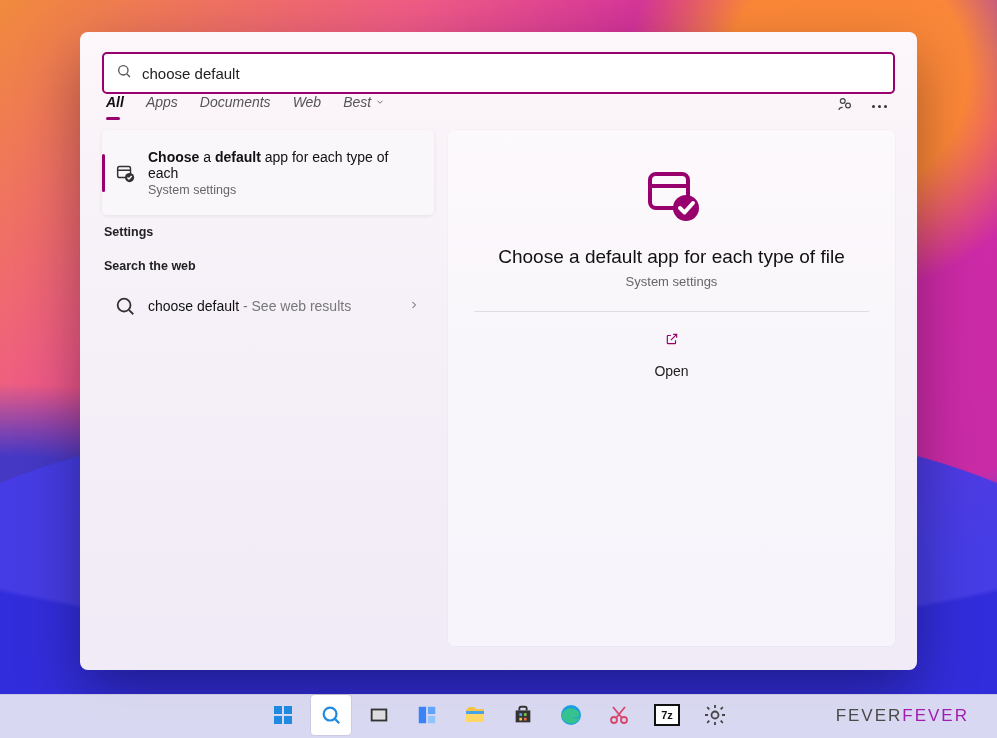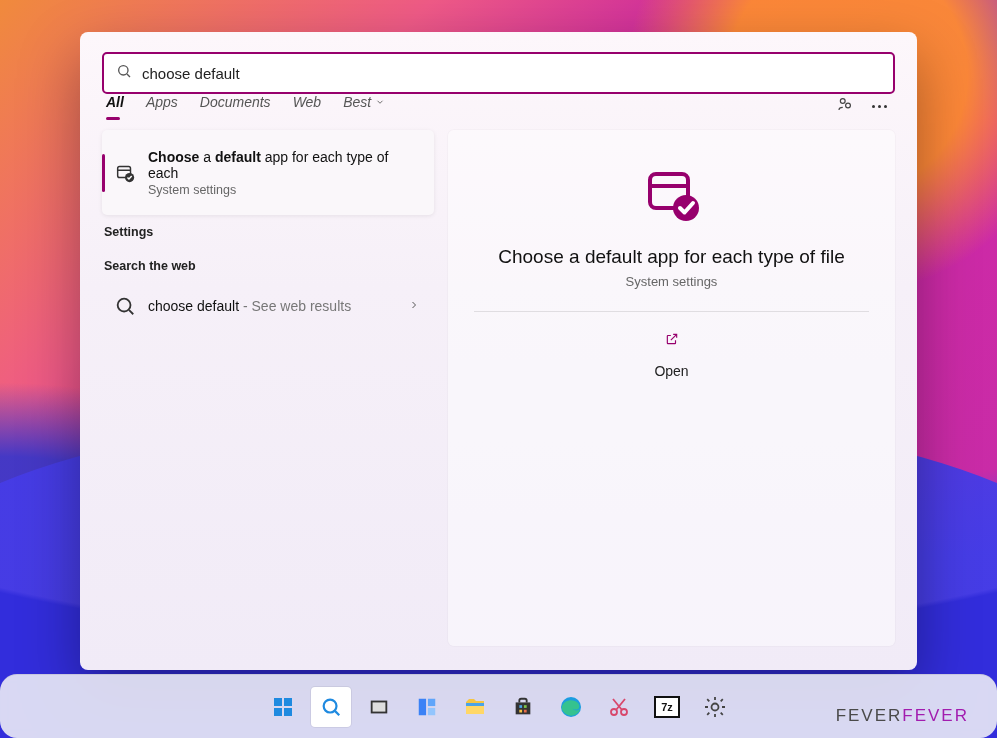--- a/index.html
+++ b/index.html
@@ -66,25 +66,24 @@
     box-shadow:0 0 0 1px rgba(0,0,0,.02);
   }
   .bigicon { width:64px; height:64px; margin-top:6px; margin-bottom:18px;}
   .preview-title { font-size:19px; color:#111; text-align:center; }
   .preview-sub { font-size:13px; color:#666; margin-top:6px; }
   .preview-divider { width:100%; height:1px; background:rgba(0,0,0,.1); margin:22px 0 16px; }
   .preview-action { align-self:stretch; display:flex; align-items:center; gap:14px; font-size:14px; color:#222; cursor:pointer; padding:4px 2px;flex-direction:column;}
   .preview-action svg { width:14px; height:14px; stroke:#97006d; fill:none; stroke-width:2;}
   
   .taskbar {
-    position:absolute; left:0; right:0; bottom:0; height:64px;
+    position:absolute; left:0; right:0; bottom:0; height:44px;
     background:rgba(235,235,245,.9); backdrop-filter:blur(4px);
-    display:flex; align-items:center; justify-content:center; gap:8px;
+    display:flex; align-items:flex-start; justify-content:center; gap:8px;
     border-top:1px solid rgba(0,0,0,.08);
-    border-radius:17px;
   }
   .tb-item { width:40px; height:40px; display:flex; align-items:center; justify-content:center; border-radius:4px; cursor:pointer;}
   .tb-item.active { background:#fff; box-shadow:0 0 0 1px rgba(0,0,0,.06);}
   .watermark {
     position:absolute; right:28px; bottom:12px; font-size:17px; letter-spacing:2px;
     color:#4a4a4a; font-weight:300;
   }
   .watermark b { font-weight:400; color:#a21caf; letter-spacing:2px;}
   .webresult .muted { color:#777; font-weight:400;}
 </style>

